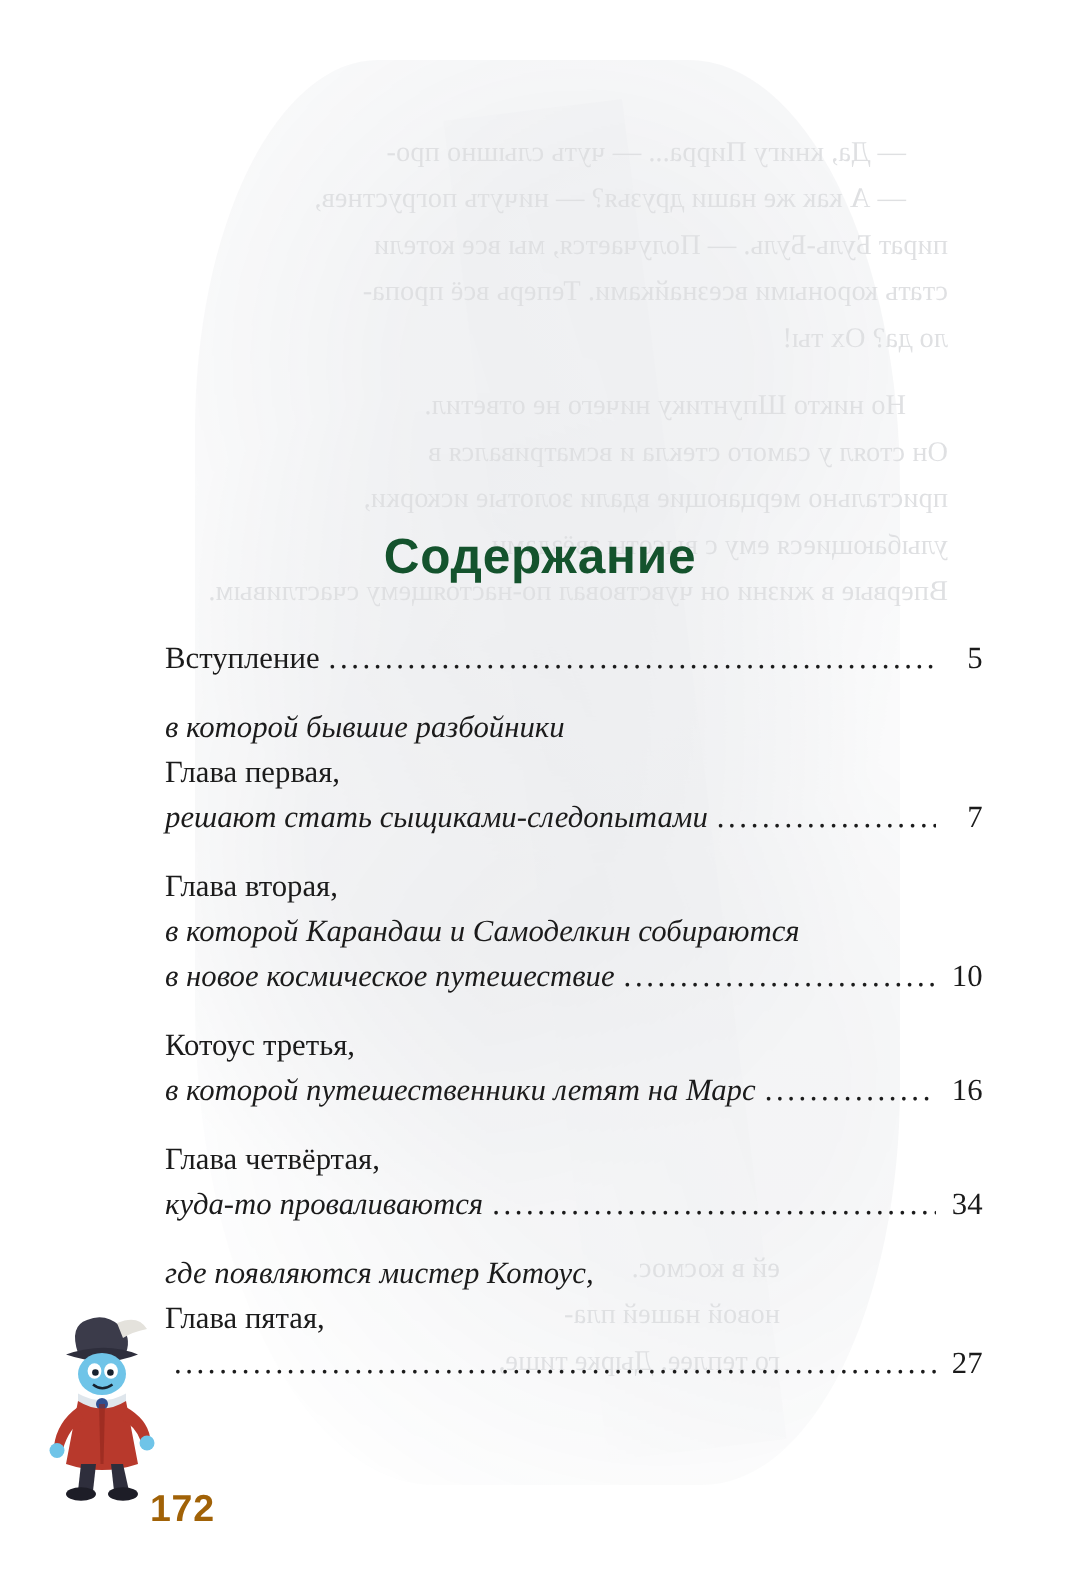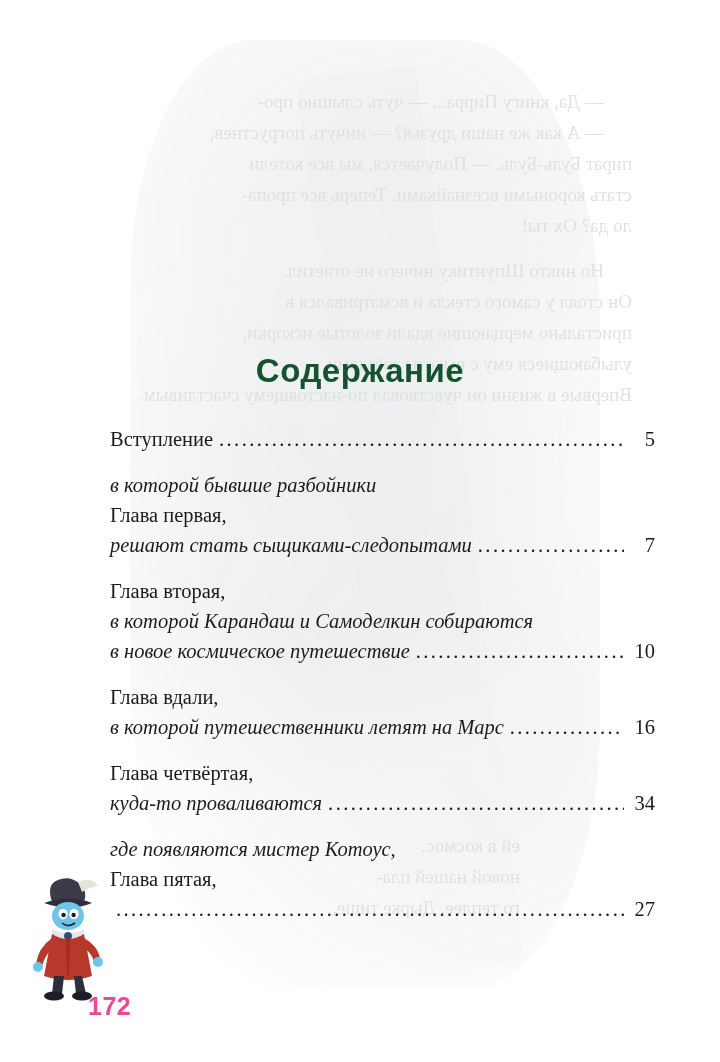--- a/index.html
+++ b/index.html
@@ -125,26 +125,26 @@
     color: #1b1b1b;
     font-style: normal;
     min-width: 26px;
     text-align: right;
   }
   .spacer { flex: 1 1 auto; }
 
   
   .folio {
     position: absolute;
-    left: 88px;
+    left: 100px;
     top: 992px;
     font-family: "Liberation Sans", sans-serif;
     font-weight: bold;
     font-size: 25px;
-    color: #ec4899;
+    color: #a16207;
     letter-spacing: 0.5px;
   }
 
   
   .character {
     position: absolute;
     left: 22px;
     top: 872px;
     width: 96px;
     height: 130px;
@@ -216,21 +216,21 @@
             <span class="spacer"></span>
           </div>
           <div class="line it">
             <span class="txt">в новое космическое путешествие</span>
             <span class="dots">..........................................................................................</span>
             <span class="page-num">10</span>
           </div>
         </div>
         <div class="entry">
           <div class="line">
-            <span class="txt">Глава вдали,</span>
+            <span class="txt">Котоус третья,</span>
             <span class="spacer"></span>
           </div>
           <div class="line it">
             <span class="txt">в которой путешественники летят на Марс</span>
             <span class="dots">..........................................................................................</span>
             <span class="page-num">16</span>
           </div>
         </div>
         <div class="entry">
           <div class="line">

